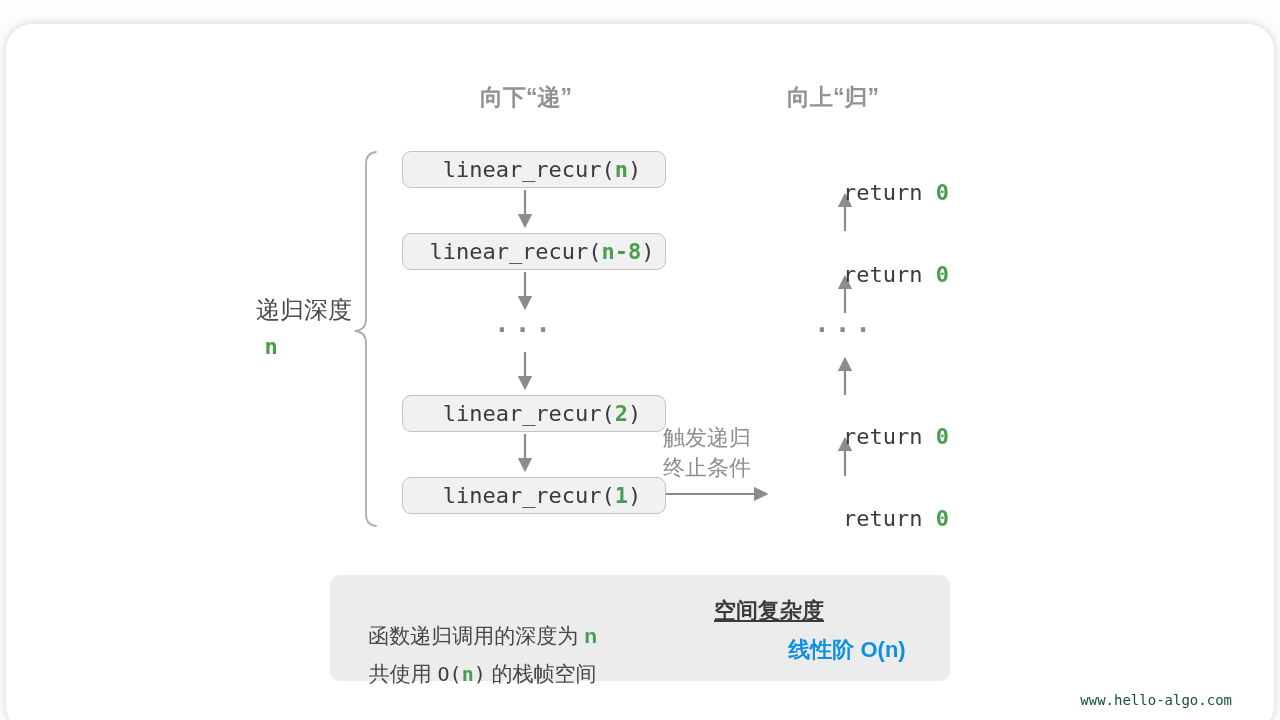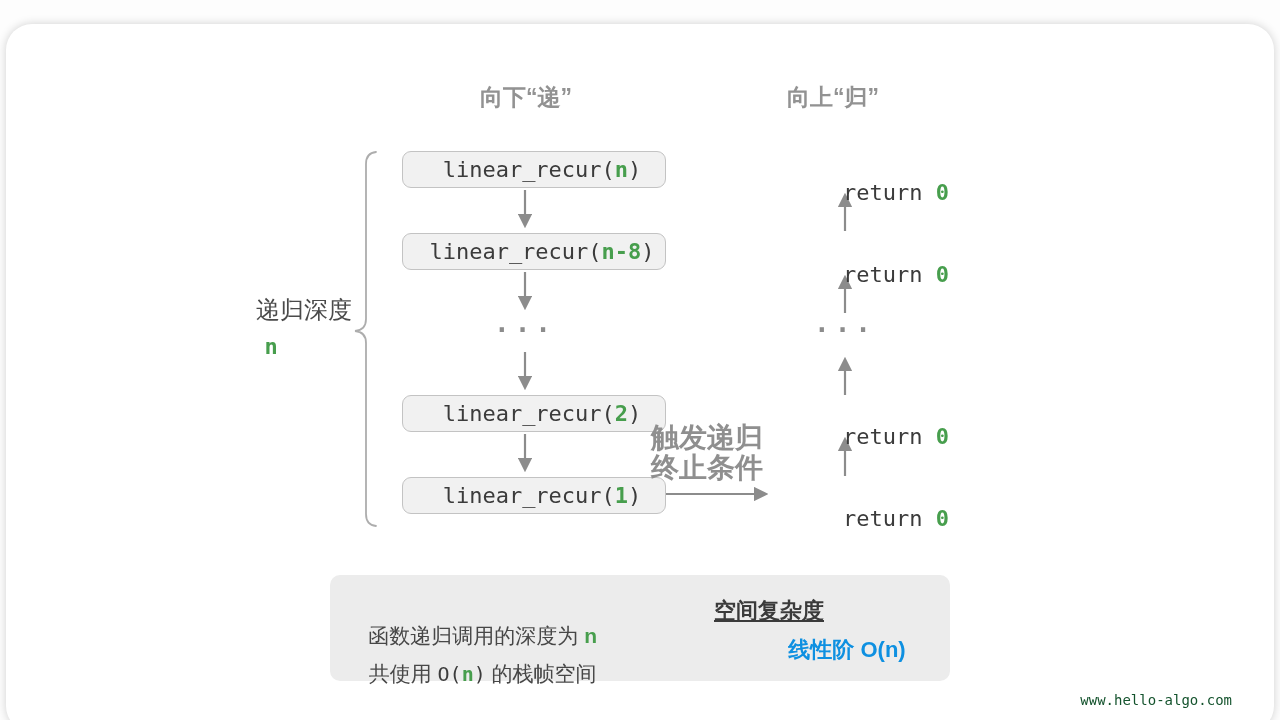--- a/index.html
+++ b/index.html
@@ -34,21 +34,21 @@
     font-family:"DejaVu Sans Mono",monospace;font-size:22px;color:var(--ink);
     white-space:pre;
   }
   .dots{
     font-family:"DejaVu Sans Mono",monospace;font-size:26px;font-weight:bold;
     color:#8c8c8c;letter-spacing:5px;transform:translateX(-50%);
   }
   .depth-label{font-size:24px;color:#4a4a4a;transform:translateX(-50%);white-space:nowrap;}
   .depth-n{font-family:"DejaVu Sans Mono",monospace;font-size:22px;font-weight:bold;color:var(--green);transform:translateX(-50%);}
   .annot{
-    font-size:28px;font-weight:bold;color:#8f8f8f;line-height:30px;
+    font-size:22px;font-weight:normal;color:#8f8f8f;line-height:30px;
     text-align:center;transform:translateX(-50%);white-space:nowrap;
   }
   .summary-box{
     left:324px;top:551px;width:620px;height:106px;
     background:#ececec;border-radius:10px;
   }
   .sum-line{
     width:320px;text-align:center;font-size:21px;color:#474747;
     transform:translateX(-50%);white-space:pre;
   }

